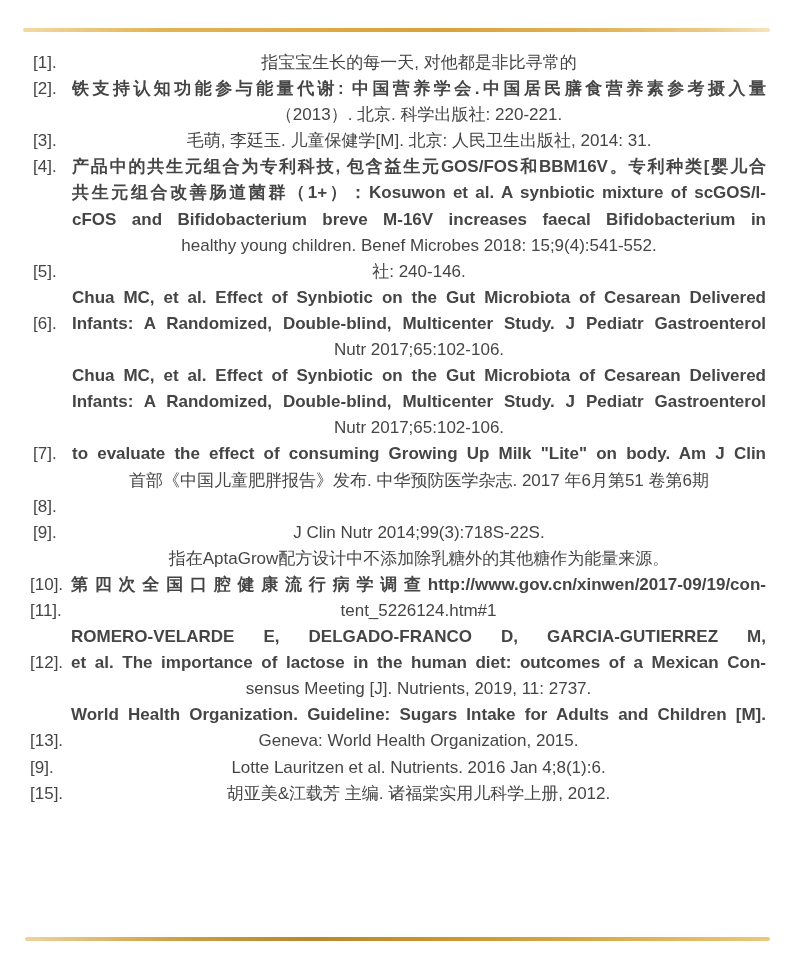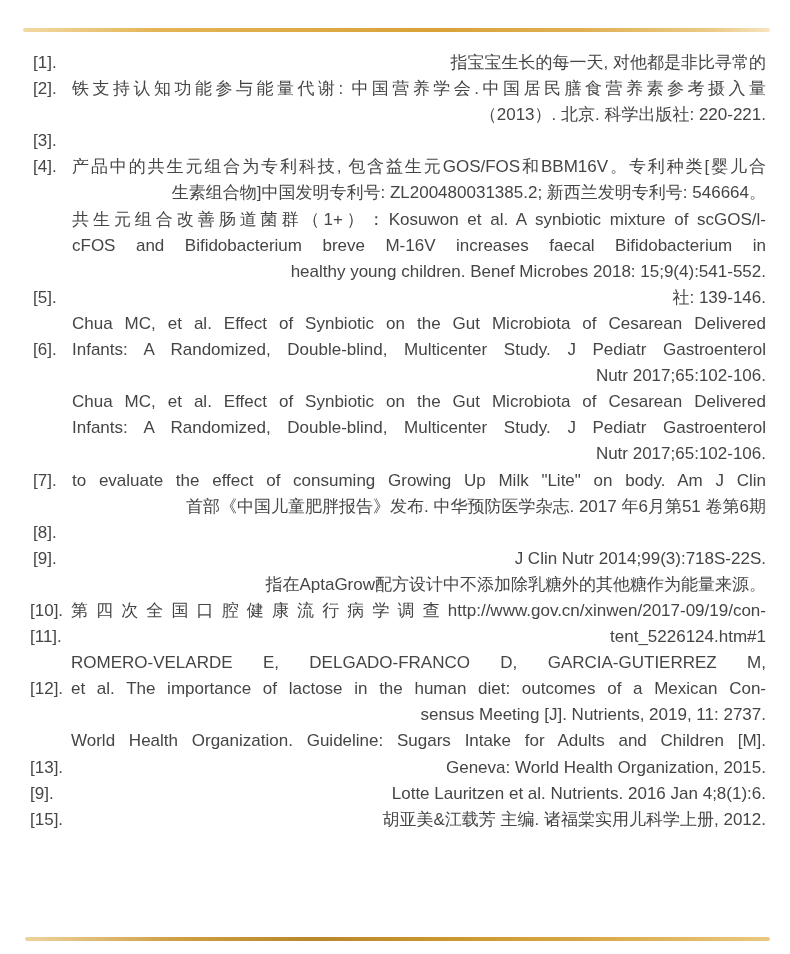--- a/index.html
+++ b/index.html
@@ -59,27 +59,28 @@
   }
   .ref-line.wide .lbl {
     flex: 0 0 41px;
     width: 41px;
   }
   .txt {
     flex: 1 1 auto;
     min-width: 0;
     overflow: hidden;
     white-space: nowrap;
-    text-align: right;
+    text-align: center;
   }
   .txt.fill {
     white-space: normal;
     text-align: justify;
     text-align-last: justify;
     height: 26.1px;
+    font-weight: bold;
   }
 </style>
 </head>
 <body>
 
 <div id="top-divider" class="gold-line"></div>
 
 <div id="ref-list">
     <div class="ref-line">
       <span class="lbl">[1].</span>
@@ -88,44 +89,41 @@
     <div class="ref-line">
       <span class="lbl">[2].</span>
       <span class="txt fill">铁支持认知功能参与能量代谢: 中国营养学会.中国居民膳食营养素参考摄入量</span>
     </div>
     <div class="ref-line">
       <span class="lbl"></span>
       <span class="txt">（2013）. 北京. 科学出版社: 220-221.</span>
     </div>
     <div class="ref-line">
       <span class="lbl">[3].</span>
+      <span class="txt">毛萌, 李廷玉. 儿童保健学[M]. 北京: 人民卫生出版社, 2014: 31.</span>
     </div>
     <div class="ref-line">
       <span class="lbl">[4].</span>
       <span class="txt fill">产品中的共生元组合为专利科技, 包含益生元GOS/FOS和BBM16V。专利种类[婴儿合</span>
     </div>
     <div class="ref-line">
       <span class="lbl"></span>
-      <span class="txt">生素组合物]中国发明专利号: ZL200480031385.2; 新西兰发明专利号: 546664。</span>
-    </div>
-    <div class="ref-line">
-      <span class="lbl"></span>
       <span class="txt fill">共生元组合改善肠道菌群（1+）：Kosuwon et al.  A synbiotic mixture of scGOS/l-</span>
     </div>
     <div class="ref-line">
       <span class="lbl"></span>
       <span class="txt fill">cFOS and Bifidobacterium breve M-16V increases faecal Bifidobacterium in</span>
     </div>
     <div class="ref-line">
       <span class="lbl"></span>
       <span class="txt">healthy young children. Benef Microbes 2018: 15;9(4):541-552.</span>
     </div>
     <div class="ref-line">
       <span class="lbl">[5].</span>
-      <span class="txt">社: 139-146.</span>
+      <span class="txt">社: 240-146.</span>
     </div>
     <div class="ref-line">
       <span class="lbl"></span>
       <span class="txt fill">Chua MC, et al. Effect of Synbiotic on the Gut Microbiota of Cesarean Delivered</span>
     </div>
     <div class="ref-line">
       <span class="lbl">[6].</span>
       <span class="txt fill">Infants: A Randomized, Double-blind, Multicenter Study. J Pediatr Gastroenterol</span>
     </div>
     <div class="ref-line">

